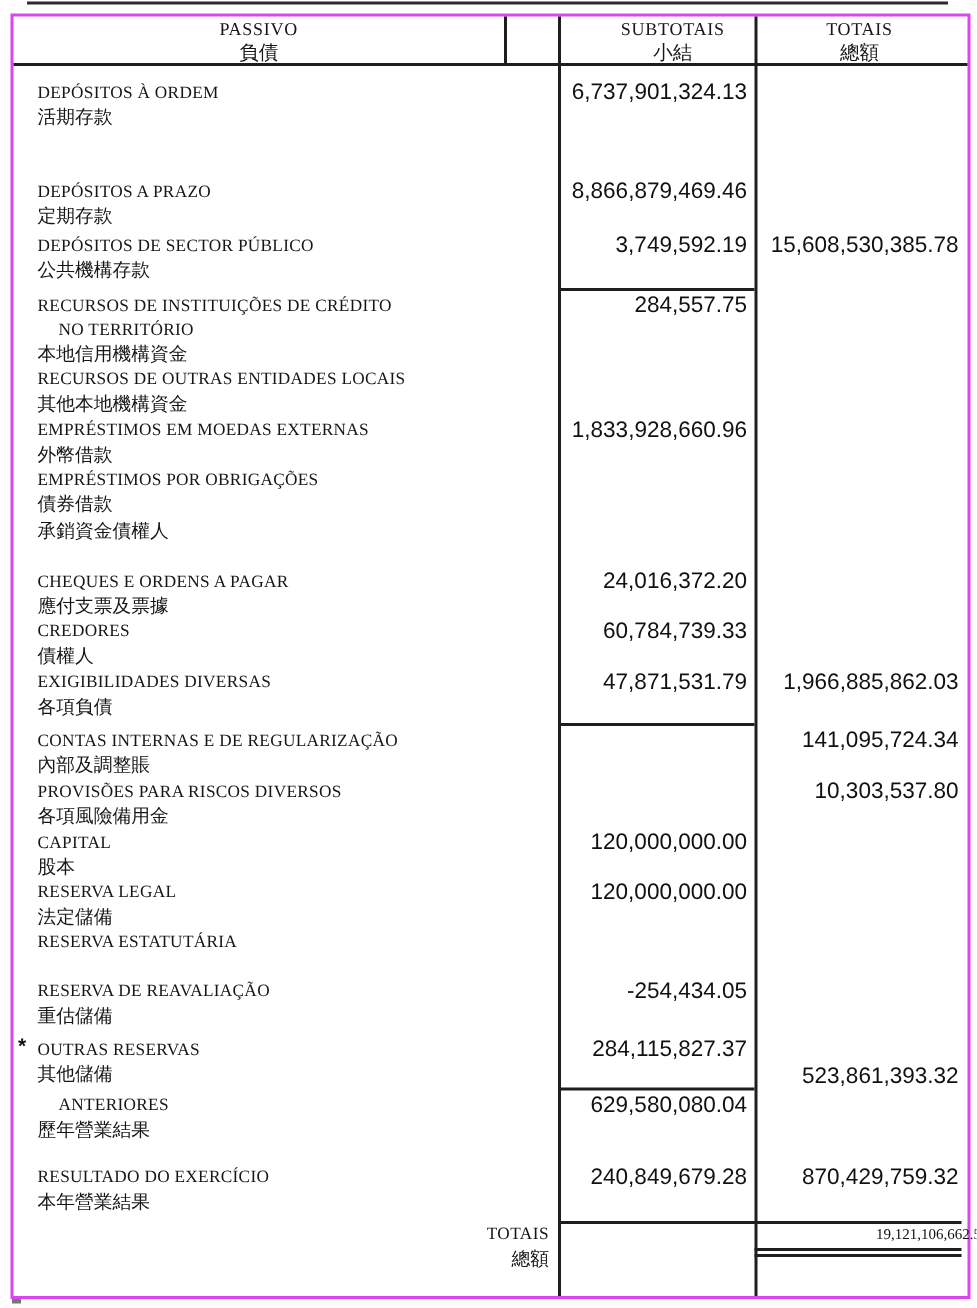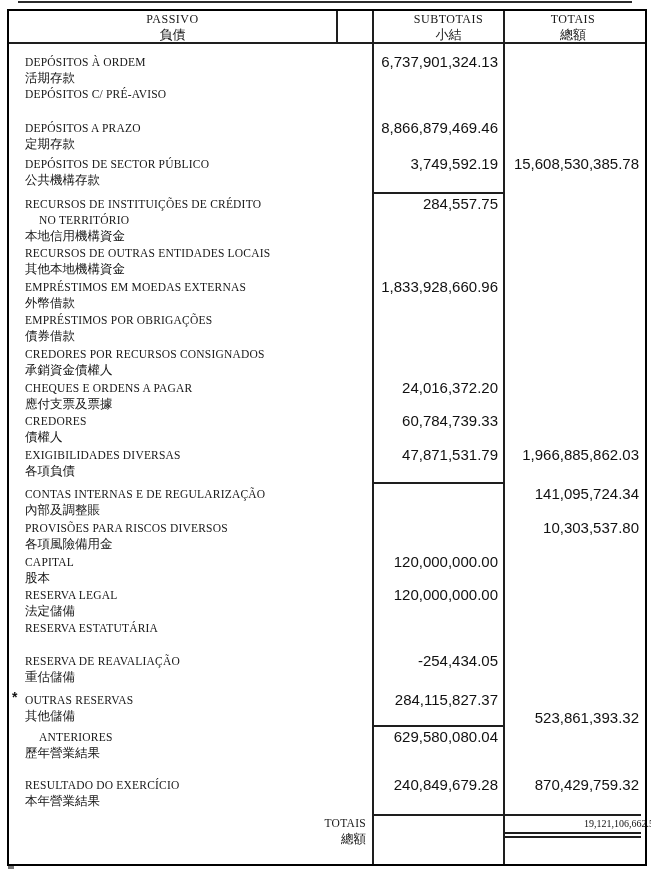--- a/index.html
+++ b/index.html
@@ -3,21 +3,21 @@
 <meta charset="utf-8">
 <style>
   html,body{margin:0;padding:0;}
   body{
     width:651px;height:872px;position:relative;background:#ffffff;overflow:hidden;
     font-family:"Liberation Serif","DejaVu Serif",serif;color:#161616;
   }
   .scan-line{position:absolute;top:1px;left:18px;width:614px;height:2px;background:#2b2b2b;}
   .bottom-mark{position:absolute;left:8px;top:866px;width:6px;height:3px;background:#777;}
 
-  .table{position:absolute;left:7px;top:9px;width:636px;height:853px;border:2px solid #000000;background:#fff;}
+  .table{position:absolute;left:7px;top:9px;width:636px;height:853px;border:2px solid #d946ef;background:#fff;}
 
   .vline{position:absolute;top:0;bottom:0;width:2px;background:#1e1e1e;}
   .vline1{left:363px;}
   .vline2{left:494px;}
   .hdr-bottom{position:absolute;left:0;right:0;top:31px;height:2px;background:#1e1e1e;}
   .hdr-div{position:absolute;left:327px;top:0;width:2px;height:31px;background:#1e1e1e;}
 
   .h-cell{position:absolute;top:0;height:31px;display:flex;flex-direction:column;justify-content:center;align-items:center;}
   .h-c1{left:0;width:327px;}
   .h-c2{left:365px;width:149px;}
@@ -72,21 +72,20 @@
   <div class="vline vline1"></div>
   <div class="vline vline2"></div>
 
   <div id="rows-host">
       <div class="entry" style="top: 43px;">
         <div class="line pt">DEPÓSITOS À ORDEM</div>
         <div class="line zh">活期存款</div>
         <div class="val subtotal">6,737,901,324.13</div>
       </div>
       <div class="entry" style="top: 75px;">
-        <div class="line pt">DEPÓSITOS C/ PRÉ-AVISO</div>
       </div>
       <div class="entry" style="top: 109px;">
         <div class="line pt">DEPÓSITOS A PRAZO</div>
         <div class="line zh">定期存款</div>
         <div class="val subtotal">8,866,879,469.46</div>
       </div>
       <div class="entry" style="top: 145px;">
         <div class="line pt">DEPÓSITOS DE SECTOR PÚBLICO</div>
         <div class="line zh">公共機構存款</div>
         <div class="val subtotal">3,749,592.19</div>
@@ -106,21 +105,20 @@
       <div class="entry" style="top: 268px;">
         <div class="line pt">EMPRÉSTIMOS EM MOEDAS EXTERNAS</div>
         <div class="line zh">外幣借款</div>
         <div class="val subtotal">1,833,928,660.96</div>
       </div>
       <div class="entry" style="top: 301px;">
         <div class="line pt">EMPRÉSTIMOS POR OBRIGAÇÕES</div>
         <div class="line zh">債券借款</div>
       </div>
       <div class="entry" style="top: 335px;">
-        <div class="line pt">CREDORES POR RECURSOS CONSIGNADOS</div>
         <div class="line zh">承銷資金債權人</div>
       </div>
       <div class="entry" style="top: 369px;">
         <div class="line pt">CHEQUES E ORDENS A PAGAR</div>
         <div class="line zh">應付支票及票據</div>
         <div class="val subtotal">24,016,372.20</div>
       </div>
       <div class="entry" style="top: 402px;">
         <div class="line pt">CREDORES</div>
         <div class="line zh">債權人</div>

